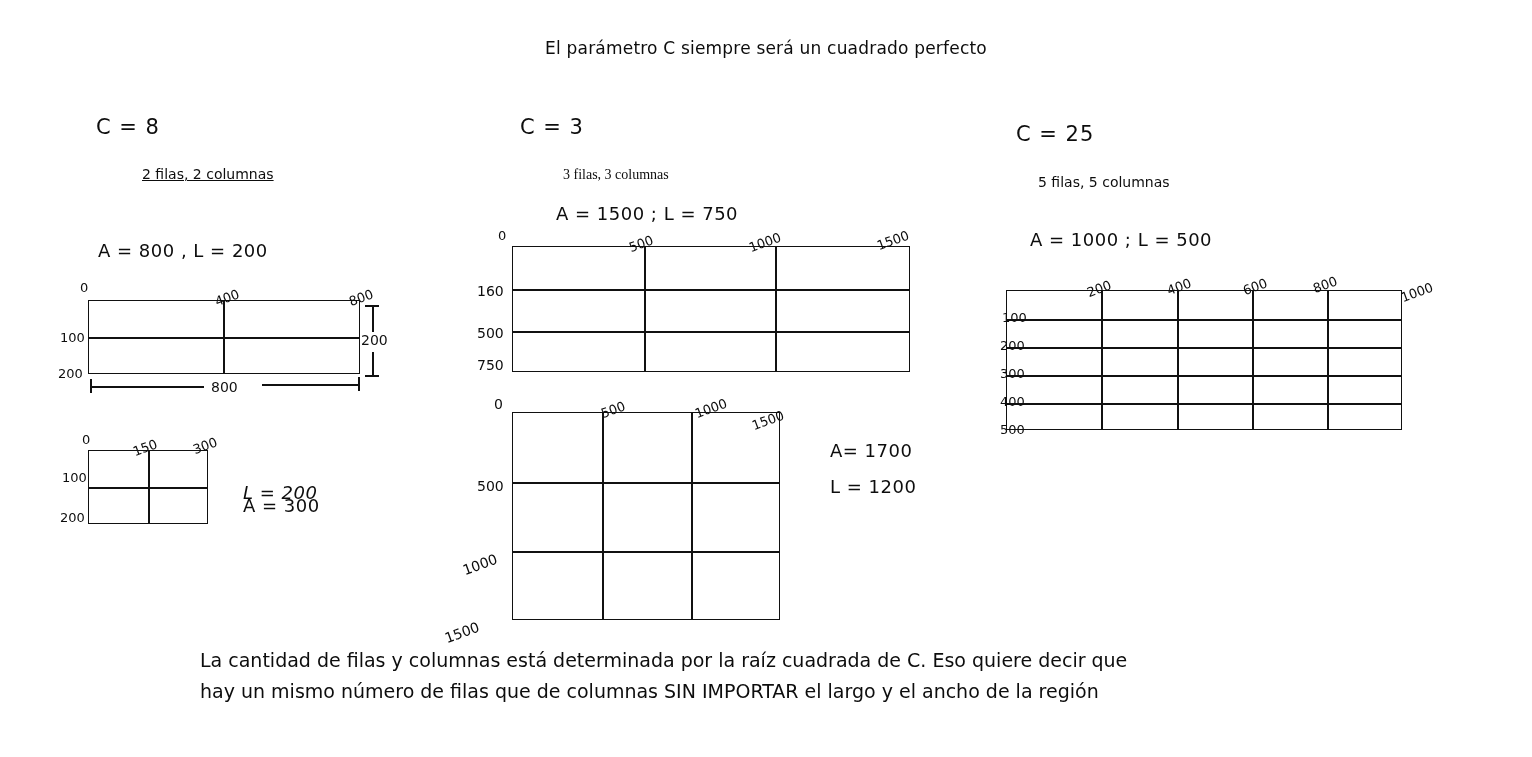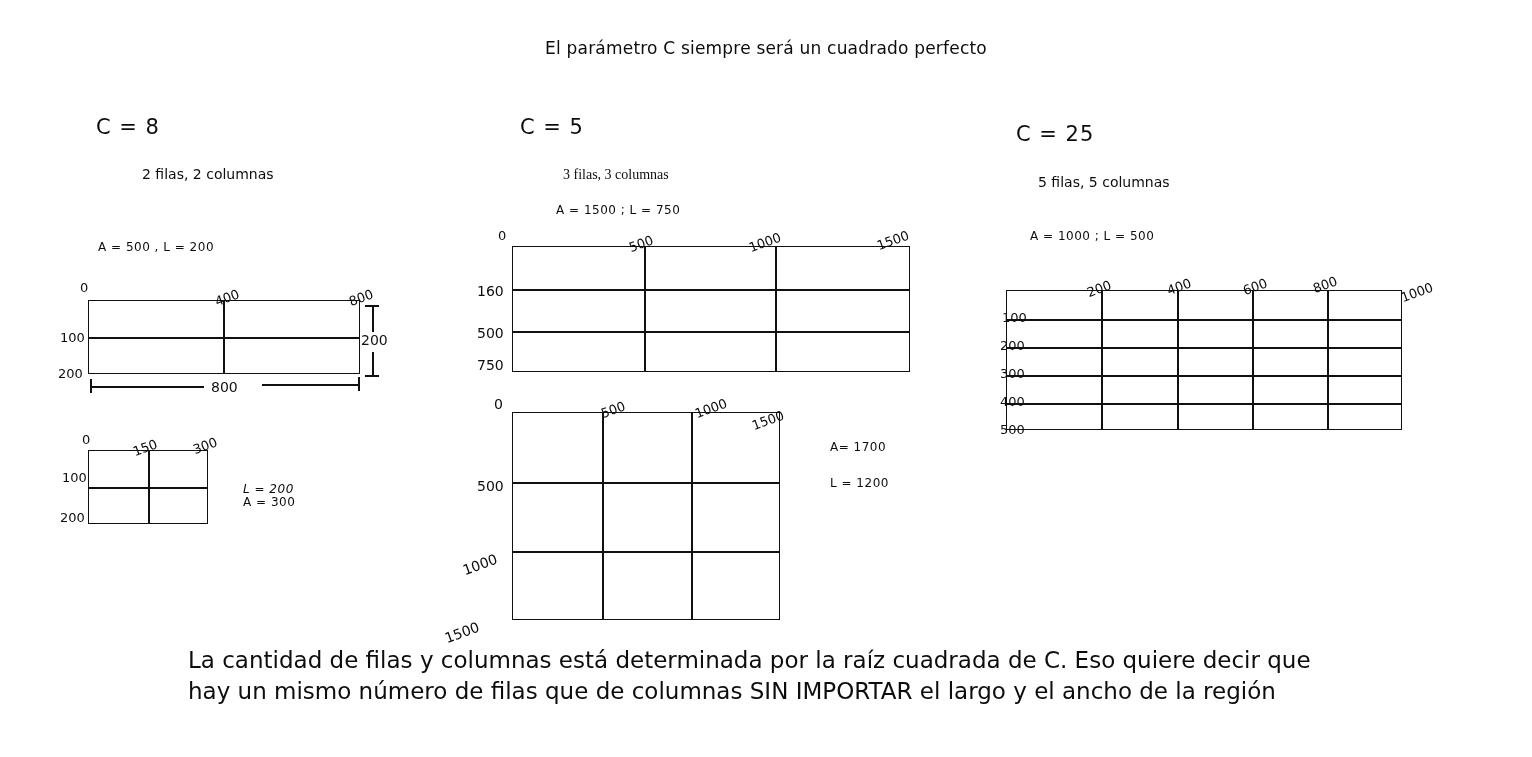--- a/index.html
+++ b/index.html
@@ -23,30 +23,30 @@
   }
 
   
   #title {
     left: 0; right: 0; top: 38px;
     text-align: center;
     font-size: 17px;
     letter-spacing: 0.2px;
   }
   #footer {
-    left: 188px; top: 645px;
-    font-size: 23px;
+    left: 200px; top: 645px;
+    font-size: 19px;
     line-height: 31px;
     white-space: pre-line;
   }
 
   
   .sec-c { font-size: 21px; letter-spacing: 1px; }
   .sec-sub { font-size: 14px; }
-  .sec-al { font-size: 12px; letter-spacing: 0.5px; }
+  .sec-al { font-size: 18px; letter-spacing: 0.5px; }
 
   
   .grid {
     position: absolute;
     border: 1.6px solid #111;
     box-sizing: border-box;
     background: transparent;
   }
   .grid .vl, .grid .hl {
     position: absolute;
@@ -89,23 +89,23 @@
     background: #111;
   }
   .lbl { position: absolute; font-size: 14px; white-space: nowrap; }
 </style>
 </head>
 <body>
 
 <div class="abs hand" id="title">El parámetro C siempre será un cuadrado perfecto</div>
 
 <div class="abs hand sec-c" style="left:96px; top:115px;">C = 8</div>
-<div class="abs hand sec-sub" style="left:142px; top:166px;">2 filas, 2 columnas</div>
-
-<div class="abs hand sec-al" style="left:98px; top:240px;">A = 500 ,  L = 200</div>
+<div class="abs hand sec-sub" style="left:142px; top:166px;text-decoration:underline;">2 filas, 2 columnas</div>
+
+<div class="abs hand sec-al" style="left:98px; top:240px;">A = 800 ,  L = 200</div>
 
 <div class="grid" id="g1" style="left:88px; top:300px; width:272px; height:74px;">
   <div class="vl" style="left:134px;"></div>
   <div class="hl" style="top:36px;"></div>
 </div>
 
 <div class="abs tick" style="left:80px; top:280px;">0</div>
 <div class="abs tick rot" style="left:218px; top:294px;">400</div>
 <div class="abs tick rot" style="left:352px; top:294px;">800</div>
 
@@ -130,21 +130,21 @@
 </div>
 <div class="abs tick" style="left:82px; top:432px;">0</div>
 <div class="abs tick rot" style="left:136px; top:444px;">150</div>
 <div class="abs tick rot" style="left:196px; top:442px;">300</div>
 <div class="abs tick" style="left:62px; top:470px;">100</div>
 <div class="abs tick" style="left:60px; top:510px;">200</div>
 
 <div class="abs hand sec-al" style="left:243px; top:452px;margin-top:43px;">A = 300</div>
 <div class="abs hand sec-al" style="left:243px; top:482px;font-style:italic;">L = 200</div>
 
-<div class="abs hand sec-c" style="left:520px; top:115px;">C = 5</div>
+<div class="abs hand sec-c" style="left:520px; top:115px;">C = 3</div>
 <div class="abs hand sec-sub" style="left:563px; top:167px;font-family:Liberation Serif, serif;">3 filas, 3 columnas</div>
 
 <div class="abs hand sec-al" style="left:556px; top:203px;">A = 1500 ;  L = 750</div>
 
 <div class="grid" id="g3" style="left:512px; top:246px; width:398px; height:126px;">
   <div class="vl" style="left:131px;"></div>
   <div class="vl" style="left:262px;"></div>
   <div class="hl" style="top:42px;"></div>
   <div class="hl" style="top:84px;"></div>
 </div>

